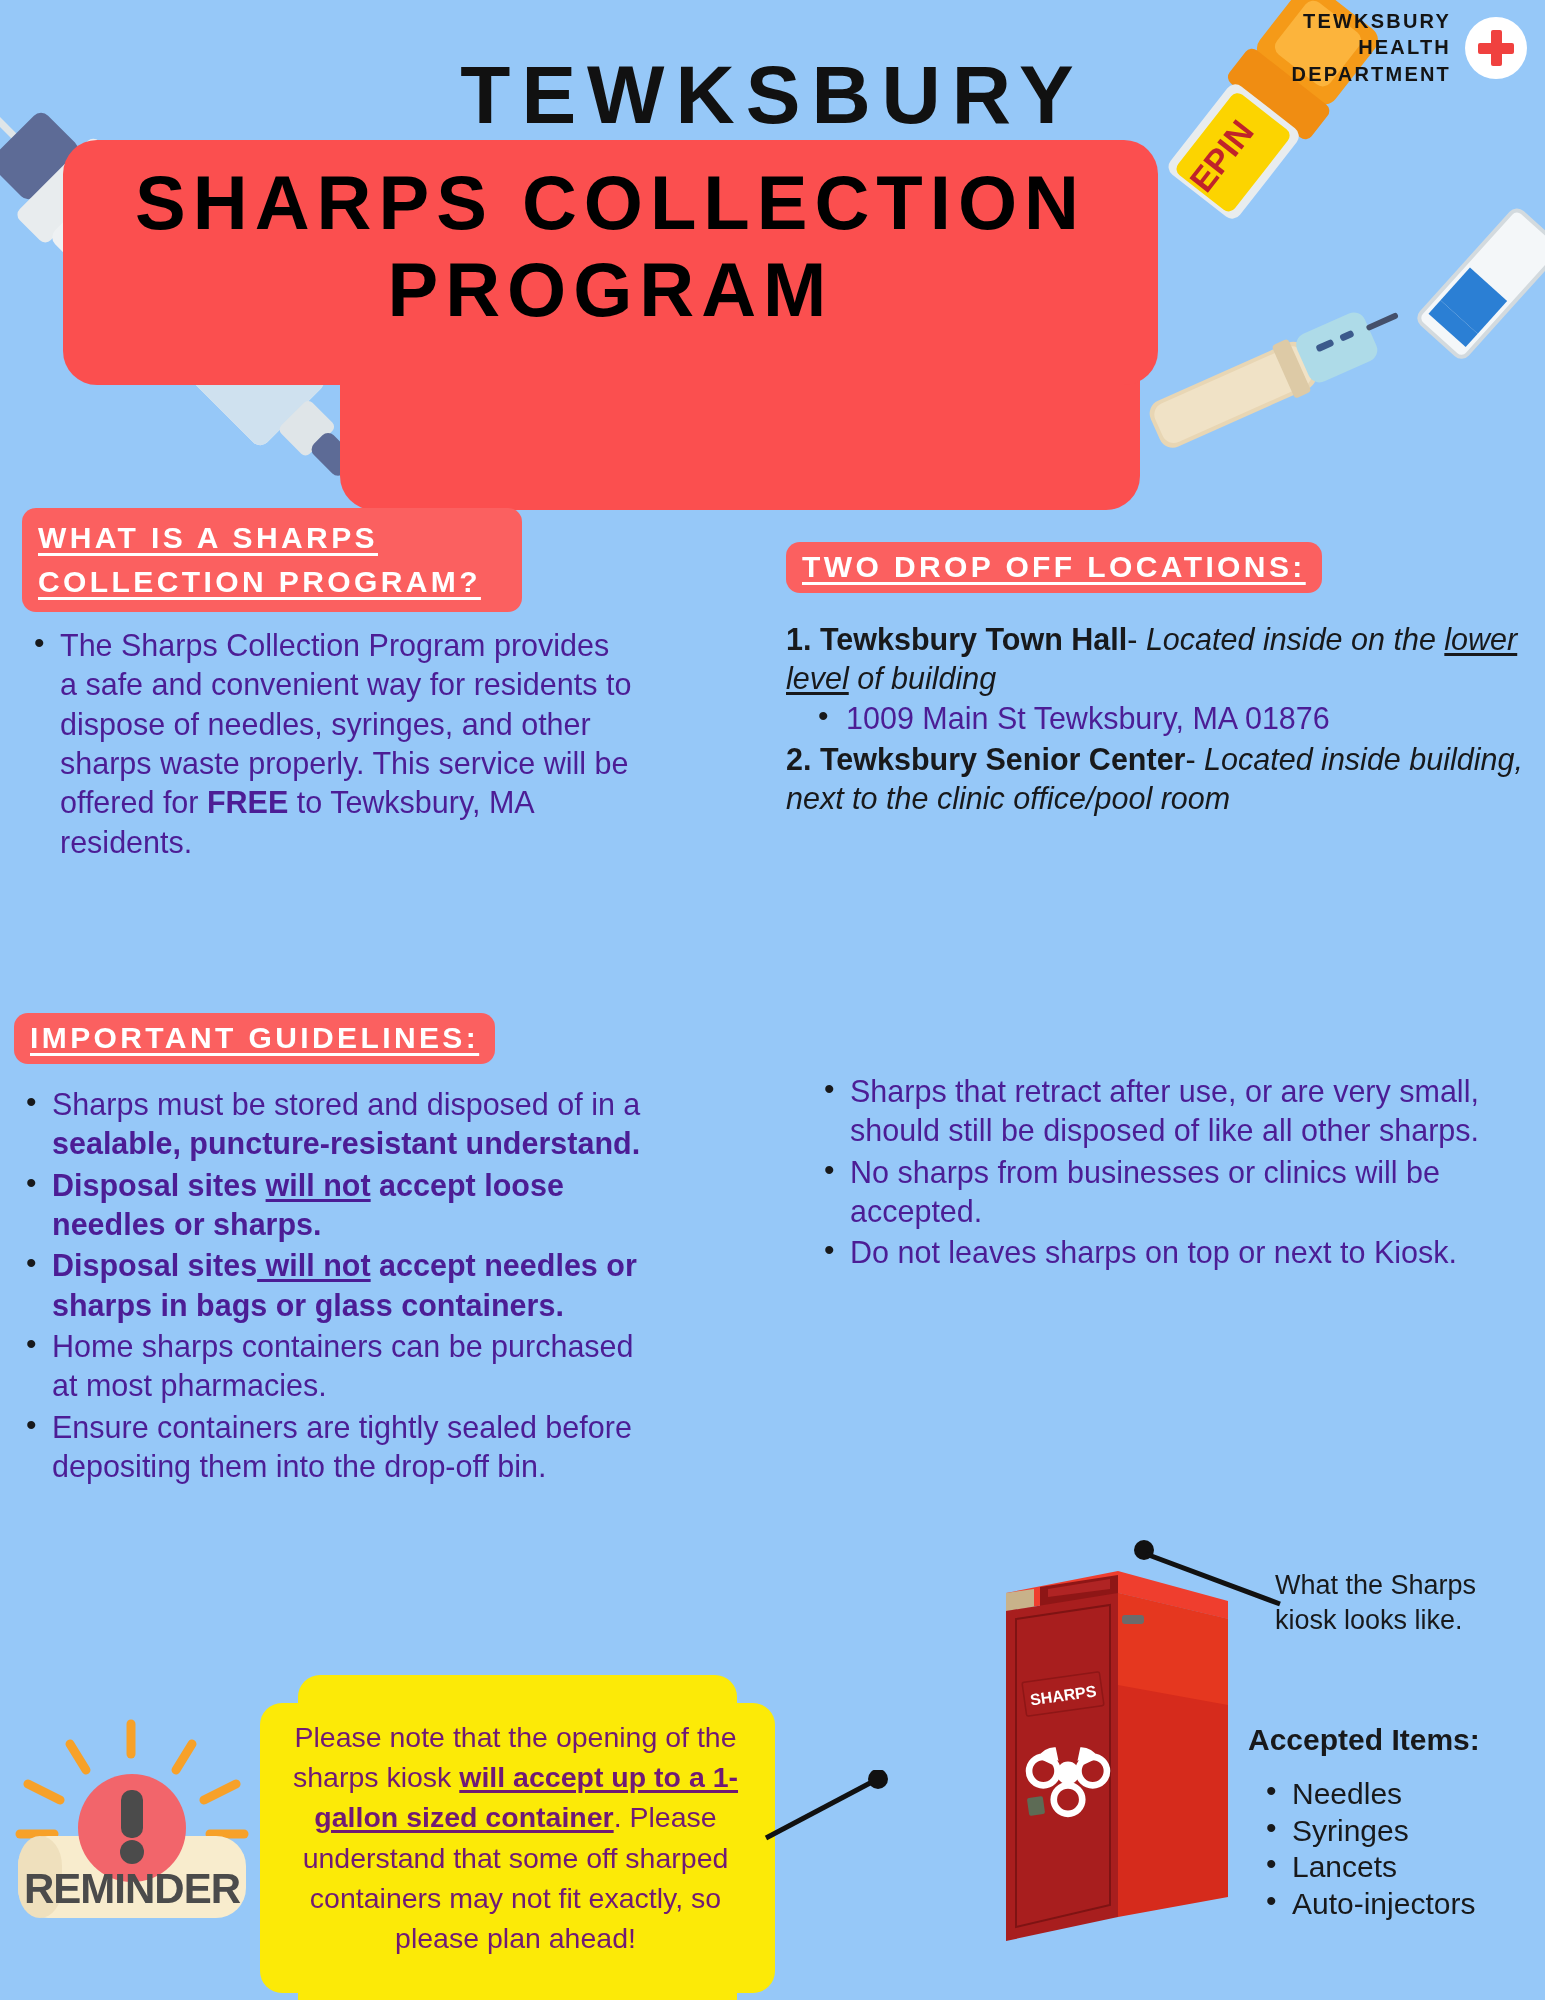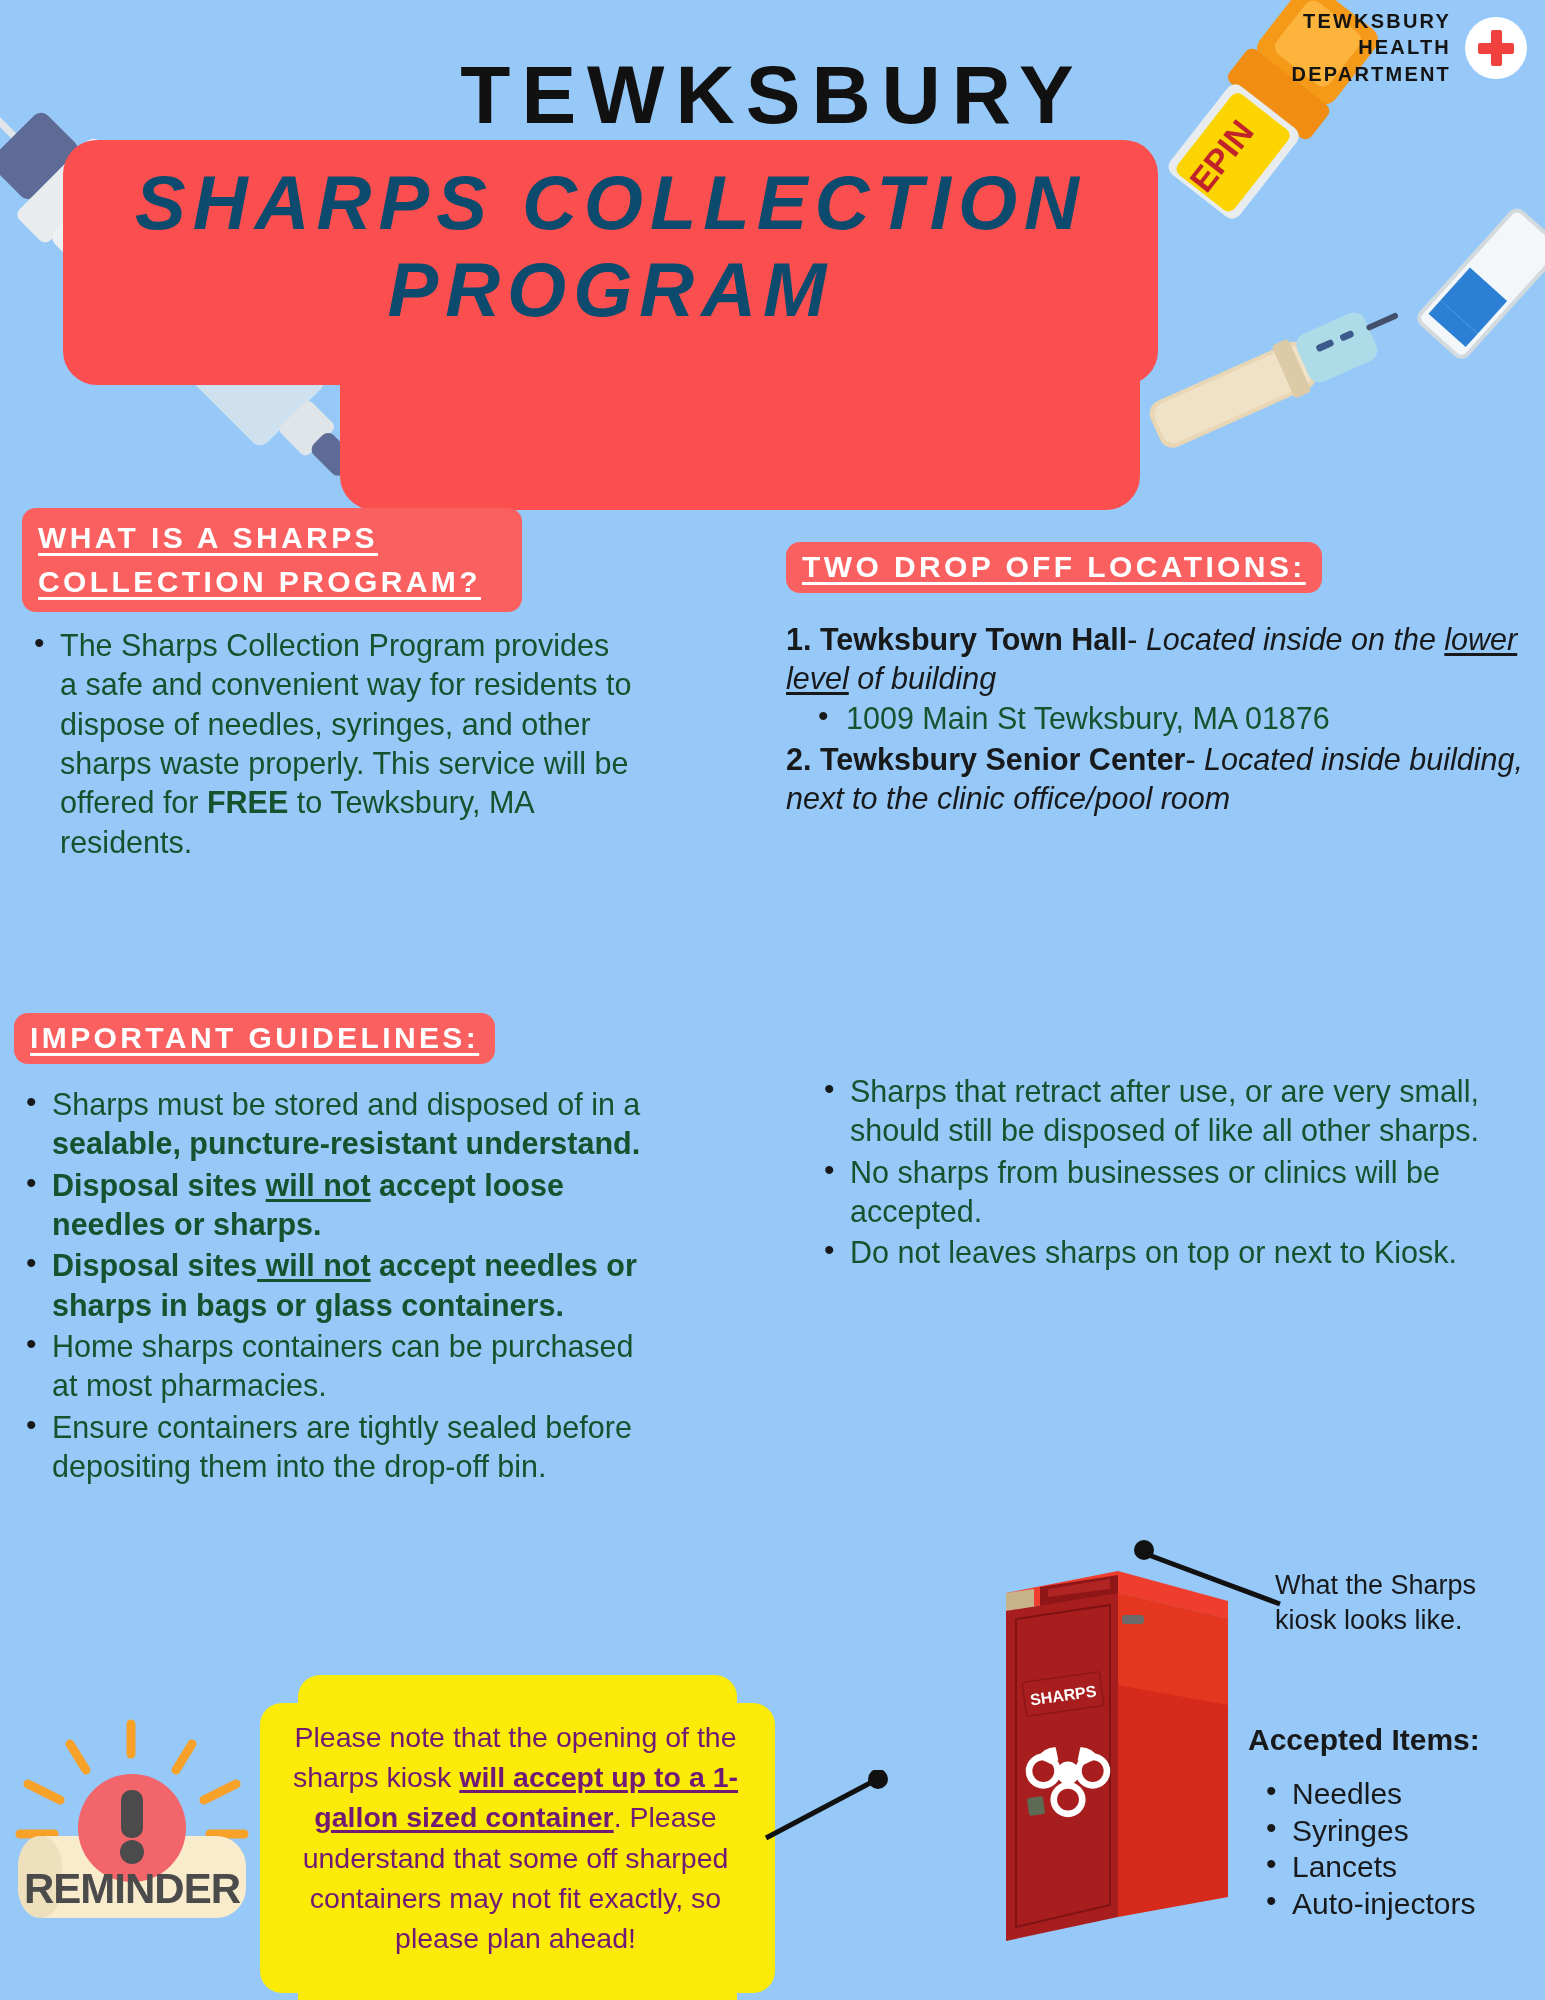--- a/index.html
+++ b/index.html
@@ -101,27 +101,26 @@
     background: #fb4f4f;
     border-radius: 34px;
     z-index: 3;
   }
   #title-banner-text {
     position: absolute;
     left: 63px; top: 160px;
     width: 1095px;
     text-align: center;
     z-index: 7;
-    color: #0c4a6e;
+    color: #000000;
     font-weight: 900;
     font-size: 76px;
     letter-spacing: 7px;
     line-height: 1.14;
     white-space: pre-line;
-    font-style: italic;
   }
 
   
   .sec-head {
     position: absolute;
     background: #fb6060;
     color: #ffffff;
     font-weight: 800;
     font-size: 30px;
     letter-spacing: 3.4px;
@@ -143,21 +142,21 @@
   #col-guide { left: 14px;  top: 1085px; width: 640px; }
   #col-drop  { left: 786px; top: 620px;  width: 740px; }
   #col-right-guide { left: 812px; top: 1072px; width: 720px; }
 
   ul.blist { list-style: none; }
   ul.blist > li {
     position: relative;
     padding-left: 38px;
     font-size: 30.5px;
     line-height: 1.29;
-    color: #14532d;
+    color: #4c1d95;
     margin-bottom: 2px;
   }
   ul.blist > li::before {
     content: "\2022";
     position: absolute;
     left: 12px; top: -2px;
     font-size: 30px;
     color: #18191b;
   }
   ul.blist.indented > li { padding-left: 60px; }

